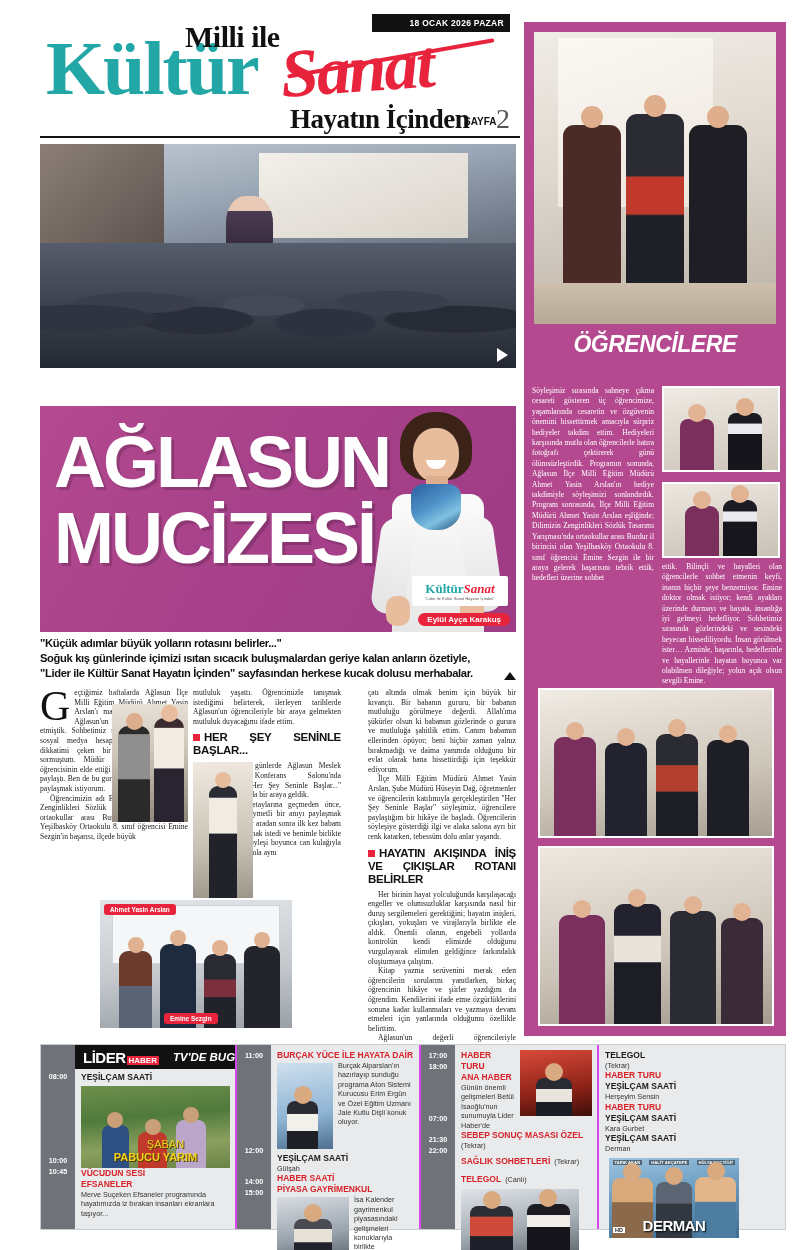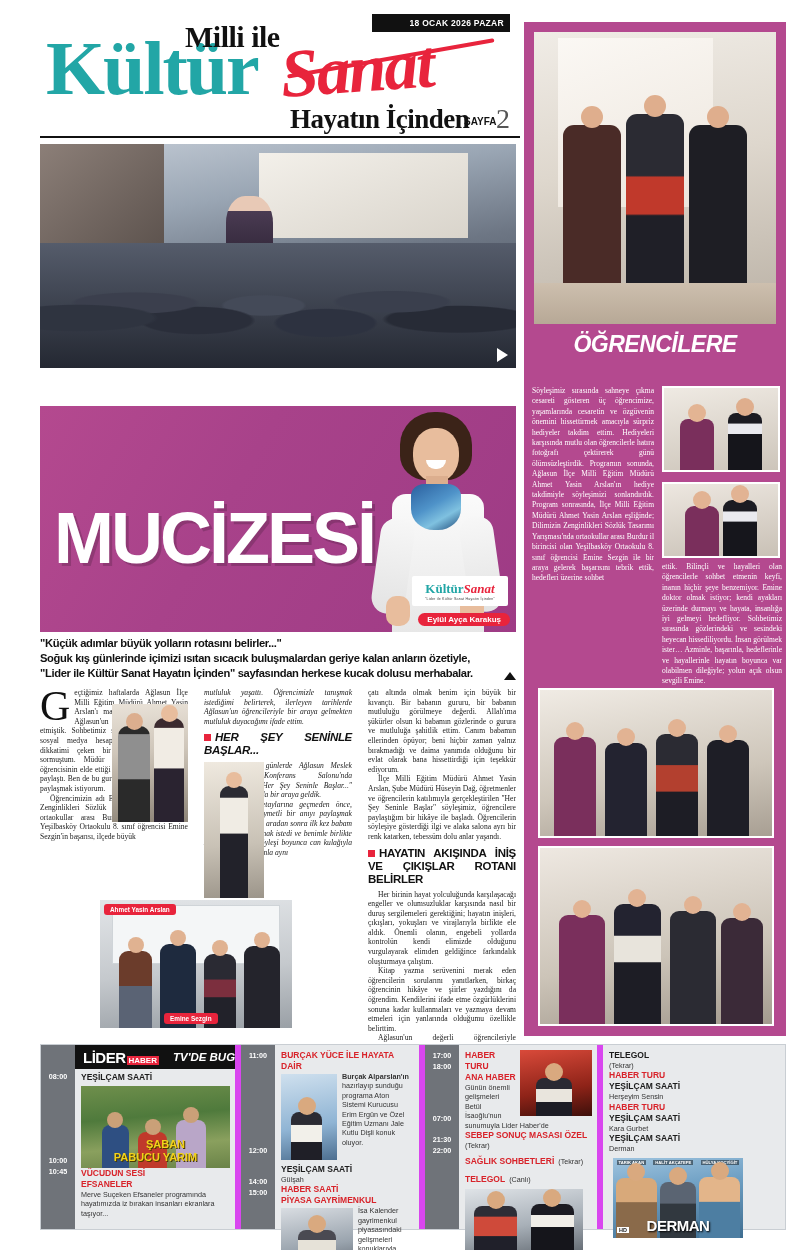--- a/index.html
+++ b/index.html
@@ -217,21 +217,21 @@
   .cols { position: absolute; left: 40px; top: 688px; width: 476px; height: 348px; }
   .col {
     position: absolute; top: 0; width: 148px; height: 348px;
     font-family: "Liberation Serif", serif;
     font-size: 7.6px; line-height: 9.6px; color: #1a1a1a;
     text-align: justify;
   }
   .col p { margin-bottom: 0; text-indent: 10px; }
   .col p.noind { text-indent: 0; }
   .col1 { left: 0; }
-  .col2 { left: 164px; font-style: italic; }
+  .col2 { left: 153px; }
   .col3 { left: 328px; }
 
   .dropcap {
     float: left; font-family: "Liberation Serif", serif;
     font-size: 42px; line-height: 32px; font-weight: 400;
     margin: 2px 4px 0 0; color: #111;
   }
 
   .subhead {
     font-family: "Liberation Sans", sans-serif;
@@ -389,21 +389,21 @@
   .pfig::before { content:""; position:absolute; left:50%; margin-left:-9px; top:-15px;
                   width:18px; height:18px; background:#e2b393; border-radius:50%; }
 
   
   .tv {
     position: absolute; left: 40px; top: 1044px; width: 746px; height: 186px;
     background: #e8eaec; border: 1px solid #c9ced3;
     display: flex;
   }
   .tv-col { position: relative; height: 100%; display: flex; }
-  .tv-col + .tv-col { border-left: 6px solid #d946ef; }
+  .tv-col + .tv-col { border-left: 2px solid #d946ef; }
   .tvc1 { width: 194px; }
   .tvc2 { width: 184px; }
   .tvc3 { width: 178px; }
   .tvc4 { width: 188px; }
   .tv-times {
     width: 34px; background: #6f7379; color: #fff;
     padding: 6px 0 0 0; flex: 0 0 34px;
   }
   .tv-times div {
     font-family: "Liberation Sans", sans-serif;
@@ -435,30 +435,30 @@
     color: #d8232a; font-size: 8.5px; line-height: 11px;
   }
   .tv-t-dark {
     font-family: "Liberation Sans", sans-serif; font-weight: 700;
     color: #1b1b1b; font-size: 8.5px; line-height: 11px;
   }
   .tv-sub {
     font-family: "Liberation Sans", sans-serif;
     color: #333; font-size: 7.2px; line-height: 9.4px;
   }
-  .tv-sub b { font-weight: 700; margin-top: 40px; }
+  .tv-sub b { font-weight: 400; margin-top: 40px; }
   .tv-img { position: relative; overflow: hidden; background: #8d9aa5; }
 
   .film1 {
     margin-top: 3px; width: 100%; height: 82px;
     background: linear-gradient(175deg,#6f8f4c 0%,#4f7a3c 38%,#8aa05e 70%,#6a8348 100%);
   }
   .film1 .t1 {
     position: absolute; left: 0; right: 0; bottom: 18px; text-align: center;
-    font-family: "Liberation Sans", sans-serif; font-weight: 700;
+    font-family: "Liberation Sans", sans-serif; font-weight: 400;
     color: #f2d21a; font-size: 11px; text-shadow: 1px 1px 0 #4a3a00; padding-left: 20px;
   }
   .film1 .t2 {
     position: absolute; left: 0; right: 0; bottom: 5px; text-align: center;
     font-family: "Liberation Sans", sans-serif; font-weight: 700;
     color: #f2d21a; font-size: 11px; text-shadow: 1px 1px 0 #4a3a00;
   }
   .film1 .pz { position:absolute; bottom:0; border-radius:8px 8px 0 0; }
   .film1 .pz::before { content:""; position:absolute; left:50%; margin-left:-8px; top:-13px;
                        width:16px; height:16px; background:#caa078; border-radius:50%; }
@@ -533,20 +533,21 @@
   <div class="photo photo-hall">
     <div class="hall-wallL"></div>
     <div class="hall-screen"></div>
     <div class="hall-speaker"></div>
     <div class="hall-crowd"></div>
     <div class="hall-play"></div>
   </div>
 
 
   <div class="hero">
+    <div class="hero-l1">AĞLASUN</div>
     <div class="hero-l2">MUCİZESİ</div>
 
     <div class="hero-person">
       <div class="hp-hair"></div>
       <div class="hp-face"></div>
       <div class="hp-smile"></div>
       <div class="hp-neck"></div>
       <div class="hp-coat"></div>
       <div class="hp-scarf"></div>
       <div class="hp-armL"></div>

